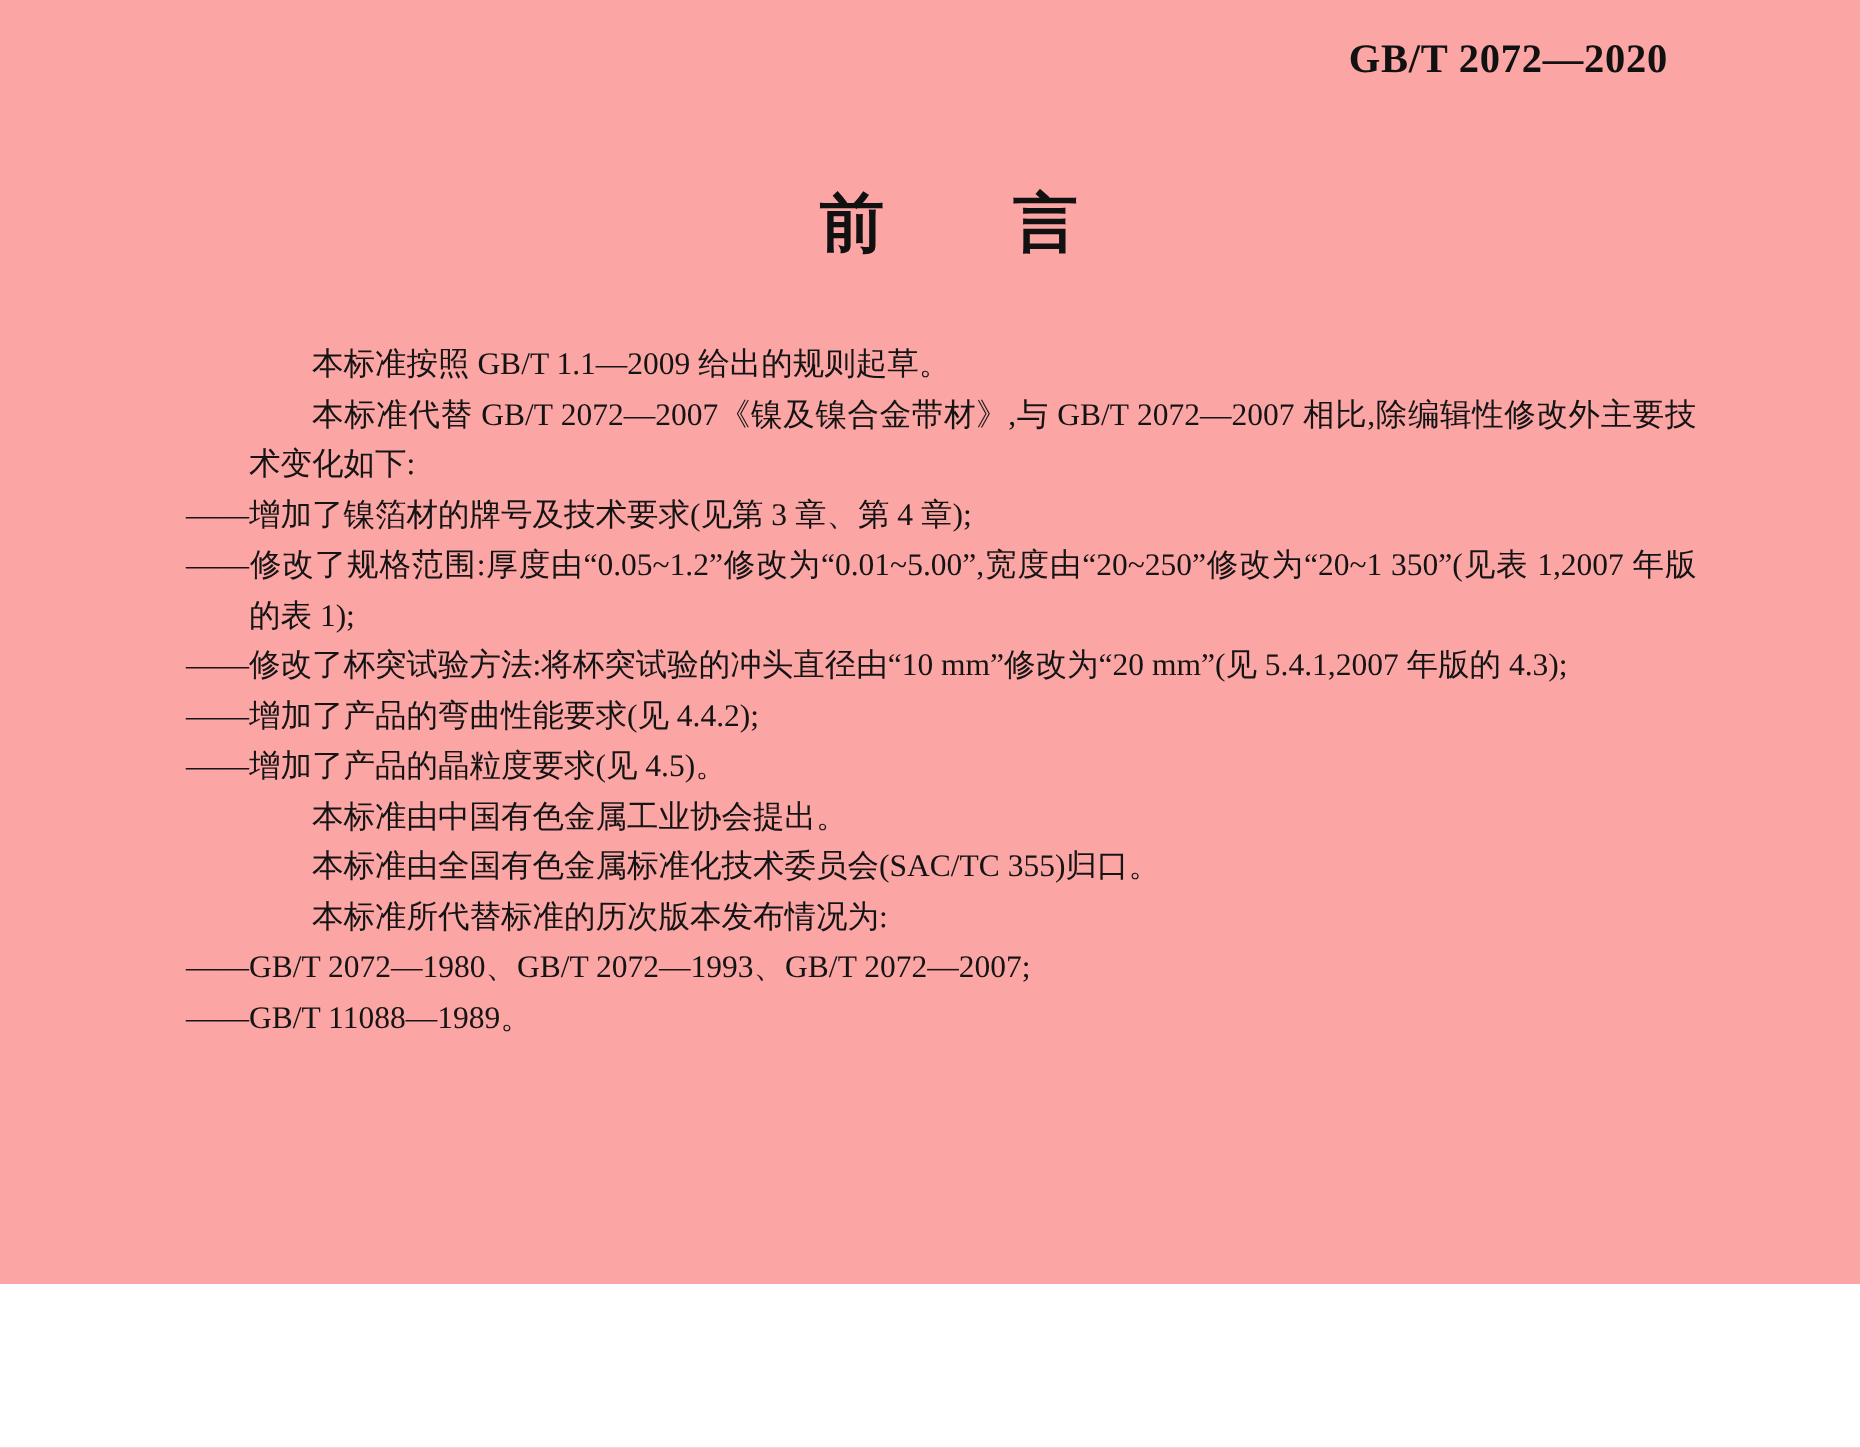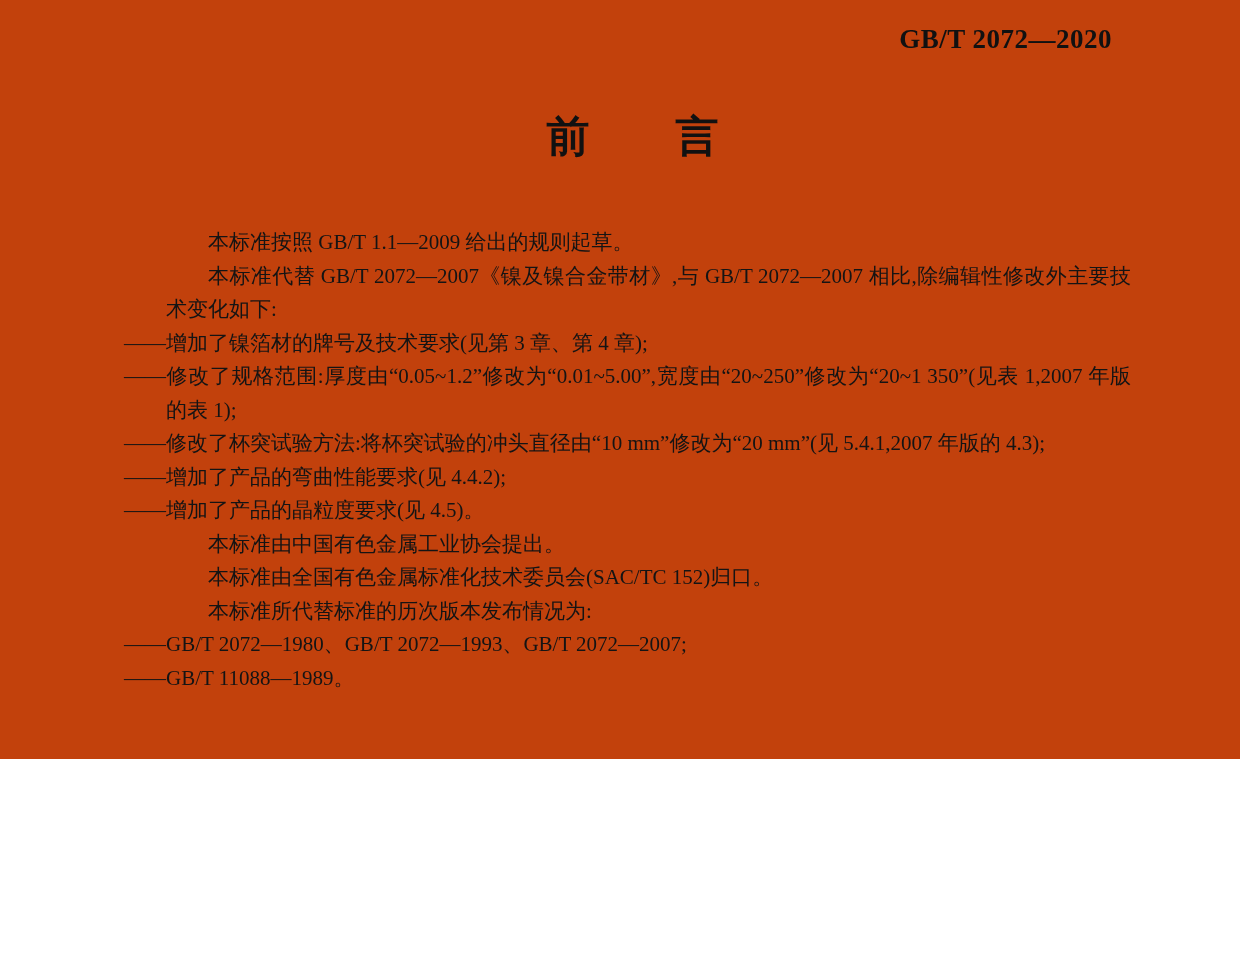--- a/index.html
+++ b/index.html
@@ -3,39 +3,39 @@
 <meta charset="utf-8">
 <style>
   html, body {
     margin: 0;
     padding: 0;
     background: #ffffff;
   }
   .page {
     position: relative;
     width: 1240px;
-    height: 759px;
-    background: #c2410c;
+    height: 856px;
+    background: #fca5a5;
     overflow: hidden;
     font-family: "Liberation Serif", "DejaVu Serif", serif;
     color: #141414;
   }
   .header-code {
     position: absolute;
     top: 24px;
     right: 128px;
     font-family: "Liberation Serif", "DejaVu Serif", serif;
     font-weight: bold;
     font-size: 27px;
     letter-spacing: 0.5px;
     color: #111111;
   }
   .doc-title {
     position: absolute;
-    top: 108px;
+    top: 120px;
     left: 150px;
     width: 965px;
     margin: 0;
     text-align: center;
     font-family: Liberation Mono, monospace;
     font-weight: bold;
     font-size: 43px;
     white-space: pre;
     color: #111111;
   }
@@ -72,19 +72,19 @@
 
   <div class="doc-body">
     <p class="para-indent">本标准按照 GB/T 1.1—2009 给出的规则起草。</p>
     <p class="para-indent">本标准代替 GB/T 2072—2007《镍及镍合金带材》,与 GB/T 2072—2007 相比,除编辑性修改外主要技术变化如下:</p>
     <p class="para-dash">——增加了镍箔材的牌号及技术要求(见第 3 章、第 4 章);</p>
     <p class="para-dash">——修改了规格范围:厚度由“0.05~1.2”修改为“0.01~5.00”,宽度由“20~250”修改为“20~1 350”(见表 1,2007 年版的表 1);</p>
     <p class="para-dash">——修改了杯突试验方法:将杯突试验的冲头直径由“10 mm”修改为“20 mm”(见 5.4.1,2007 年版的 4.3);</p>
     <p class="para-dash">——增加了产品的弯曲性能要求(见 4.4.2);</p>
     <p class="para-dash">——增加了产品的晶粒度要求(见 4.5)。</p>
     <p class="para-indent">本标准由中国有色金属工业协会提出。</p>
-    <p class="para-indent">本标准由全国有色金属标准化技术委员会(SAC/TC 152)归口。</p>
+    <p class="para-indent">本标准由全国有色金属标准化技术委员会(SAC/TC 355)归口。</p>
     <p class="para-indent">本标准所代替标准的历次版本发布情况为:</p>
     <p class="para-dash">——GB/T 2072—1980、GB/T 2072—1993、GB/T 2072—2007;</p>
     <p class="para-dash">——GB/T 11088—1989。</p>
   </div>
 
 </div>
 
 </body></html>

